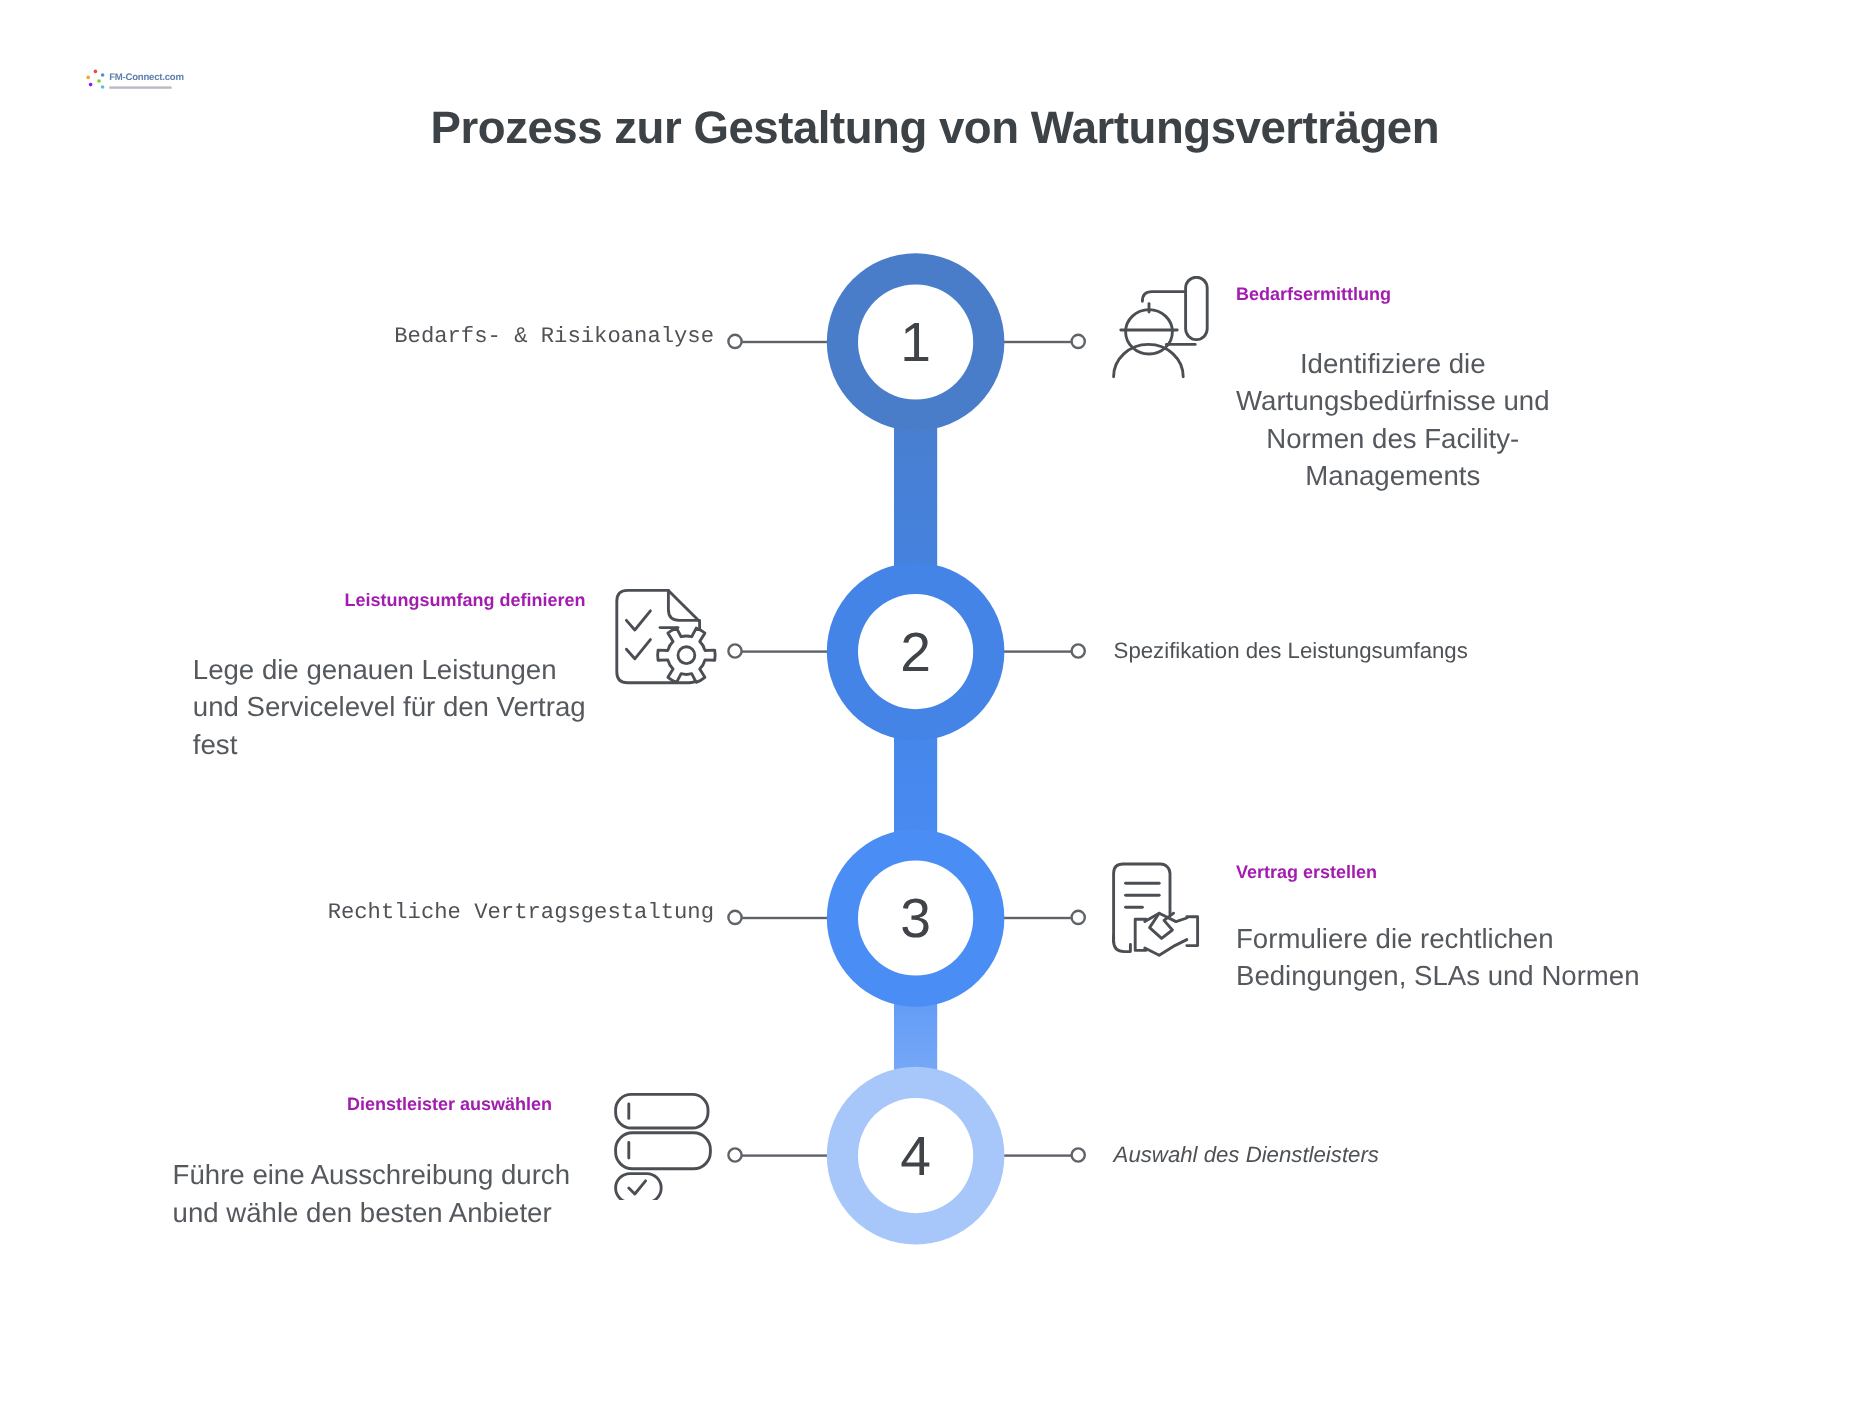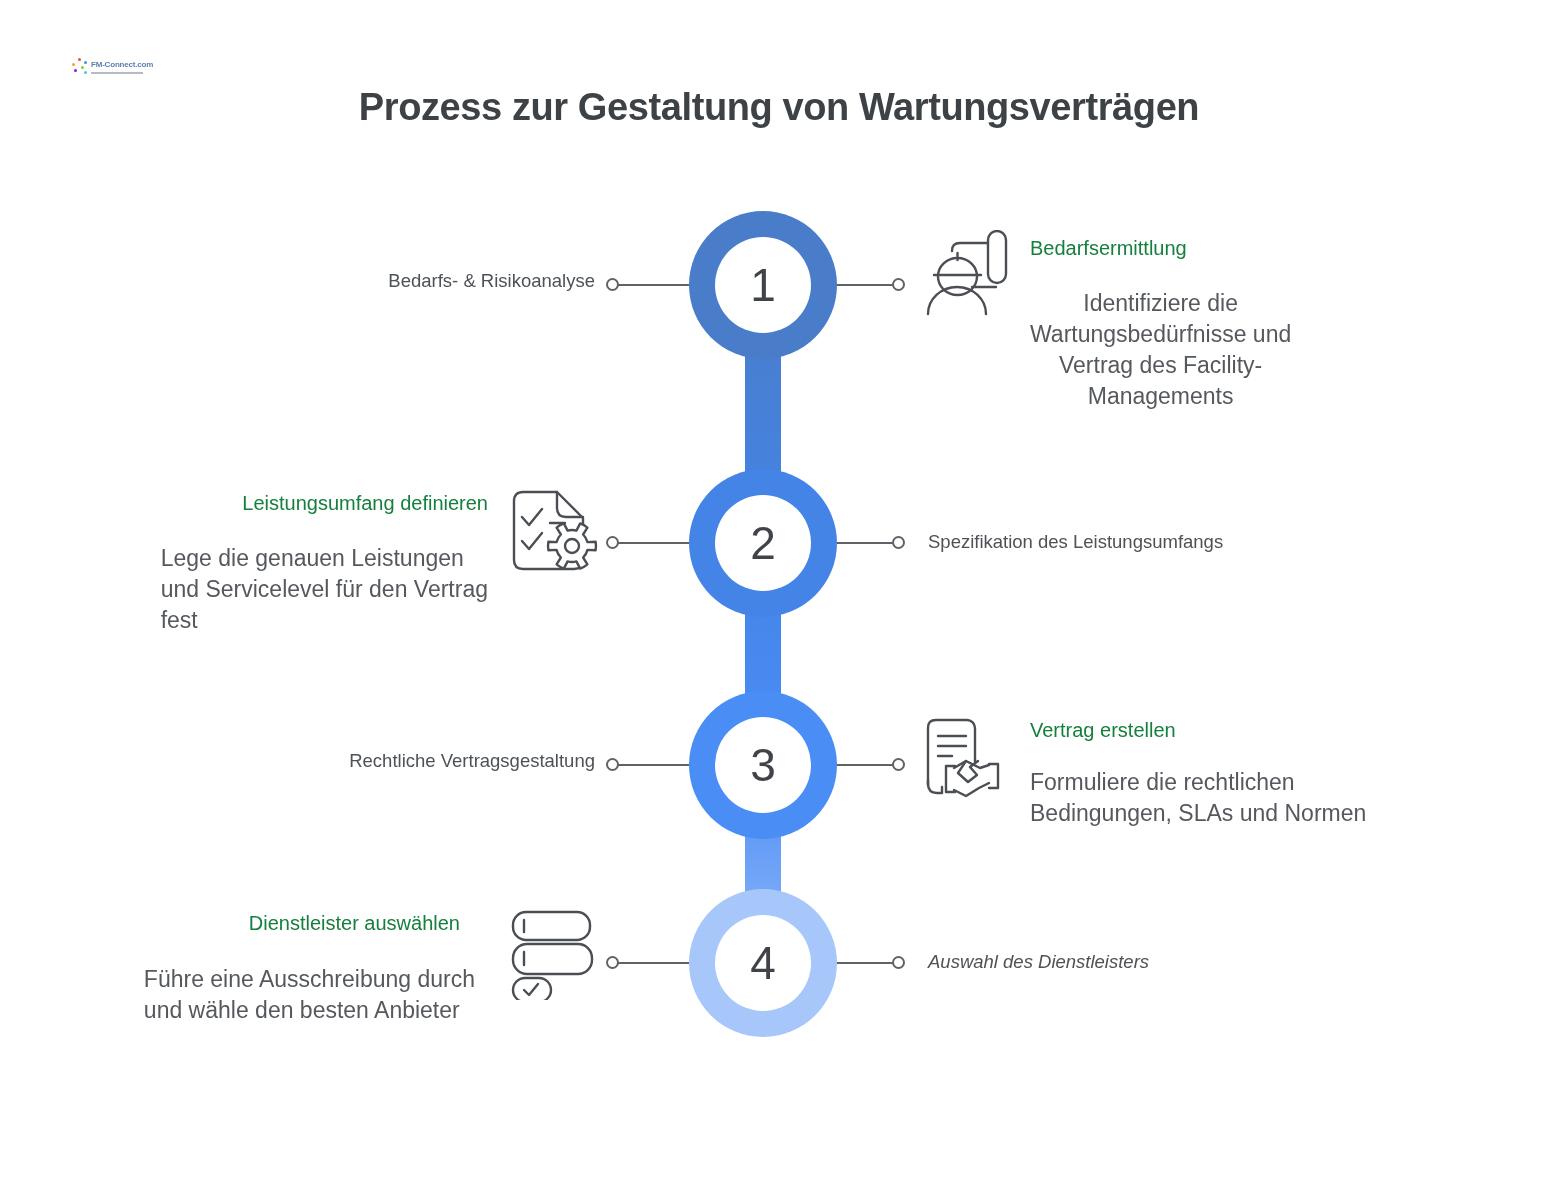--- a/index.html
+++ b/index.html
@@ -31,22 +31,22 @@
   .circle-inner{width:96px;height:96px;border-radius:50%;background:#ffffff;
           display:flex;align-items:center;justify-content:center;}
   .circle-num{font-size:46px;color:#404449;}
 
   
   .hline{height:2px;background:#5f6368;z-index:0;}
   .ring-dot{width:9px;height:9px;border:2px solid #5f6368;border-radius:50%;background:#fff;z-index:3;}
 
   
   .conn-label{font-size:18.5px;color:#4e5256;white-space:nowrap;}
-  .conn-label.left{text-align:right;}
-  .step-heading{font-size:20px;font-weight:normal;color:#15803d;white-space:nowrap;}
+  .conn-label.left{text-align:right;font-family:Liberation Mono, monospace;}
+  .step-heading{font-size:15px;font-weight:bold;color:#a21caf;white-space:nowrap;}
   .step-desc{font-size:23px;color:#55595e;line-height:31px;}
   .step-desc.right-align{text-align:left;}
   .icon-svg{stroke:#4b4f54;fill:none;stroke-width:2.4;stroke-linecap:round;stroke-linejoin:round;z-index:3;}
 </style>
 </head>
 <body>
 
 <div class="canvas">
 
   <div class="abs logo">
@@ -88,21 +88,21 @@
     <path d="M42 57 h24"></path>
     <ellipse cx="27.5" cy="46.5" rx="19.5" ry="18.5"></ellipse>
     <path d="M4 45 H51"></path>
     <path d="M27.5 23 v7"></path>
     <path d="M-2 84 a29 27 0 0 1 58 0"></path>
   </svg>
   <div class="abs step-heading" style="left:1030px;top:237px;">Bedarfsermittlung</div>
   <div class="abs step-desc" style="left:1030px;top:288px;text-align:center;">
     <div>Identifiziere die</div>
     <div>Wartungsbedürfnisse und</div>
-    <div>Vertrag des Facility-</div>
+    <div>Normen des Facility-</div>
     <div>Managements</div>
   </div>
 
   <div class="abs step-heading" style="right:1070px;top:492px;">Leistungsumfang definieren</div>
   <div class="abs step-desc right-align" style="right:1070px;top:543px;">
     <div>Lege die genauen Leistungen</div>
     <div>und Servicelevel für den Vertrag</div>
     <div>fest</div>
   </div>
   <svg class="abs icon-svg" style="left:509px;top:486px;" width="92" height="92" viewBox="0 0 92 92">

